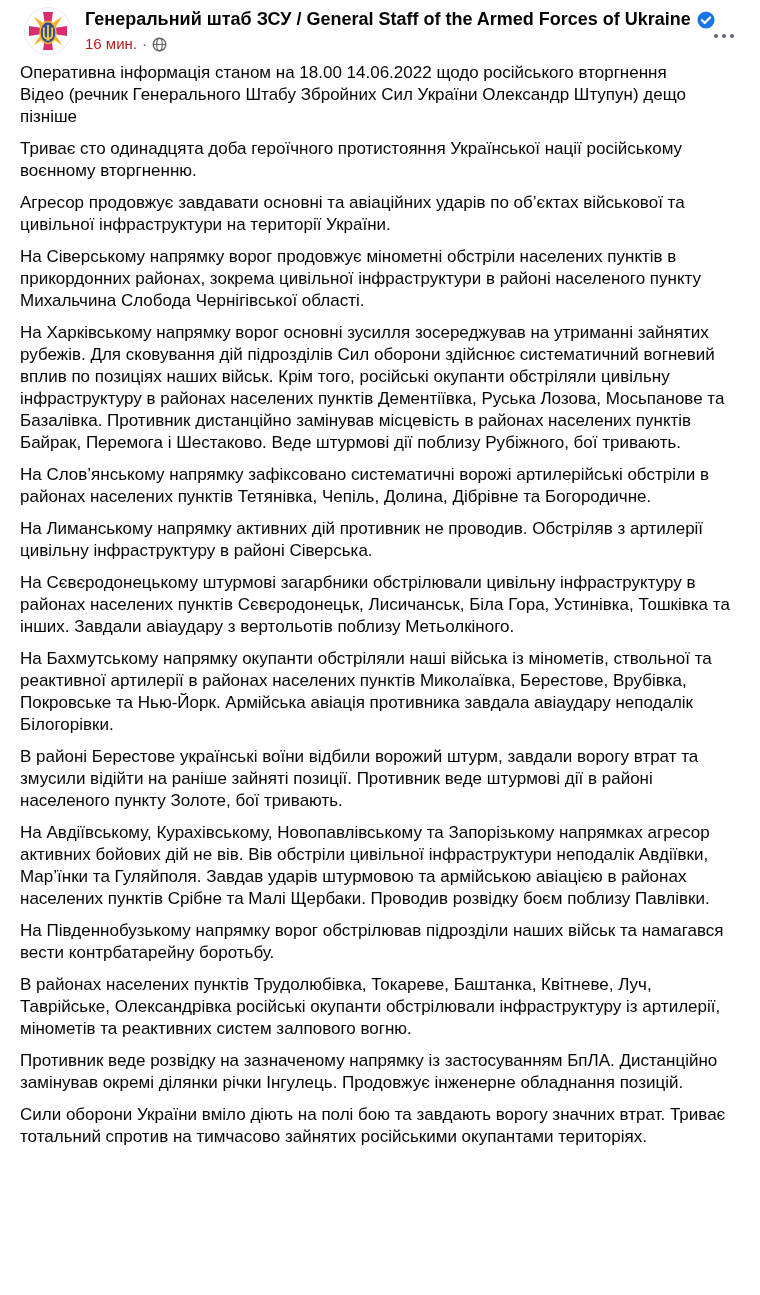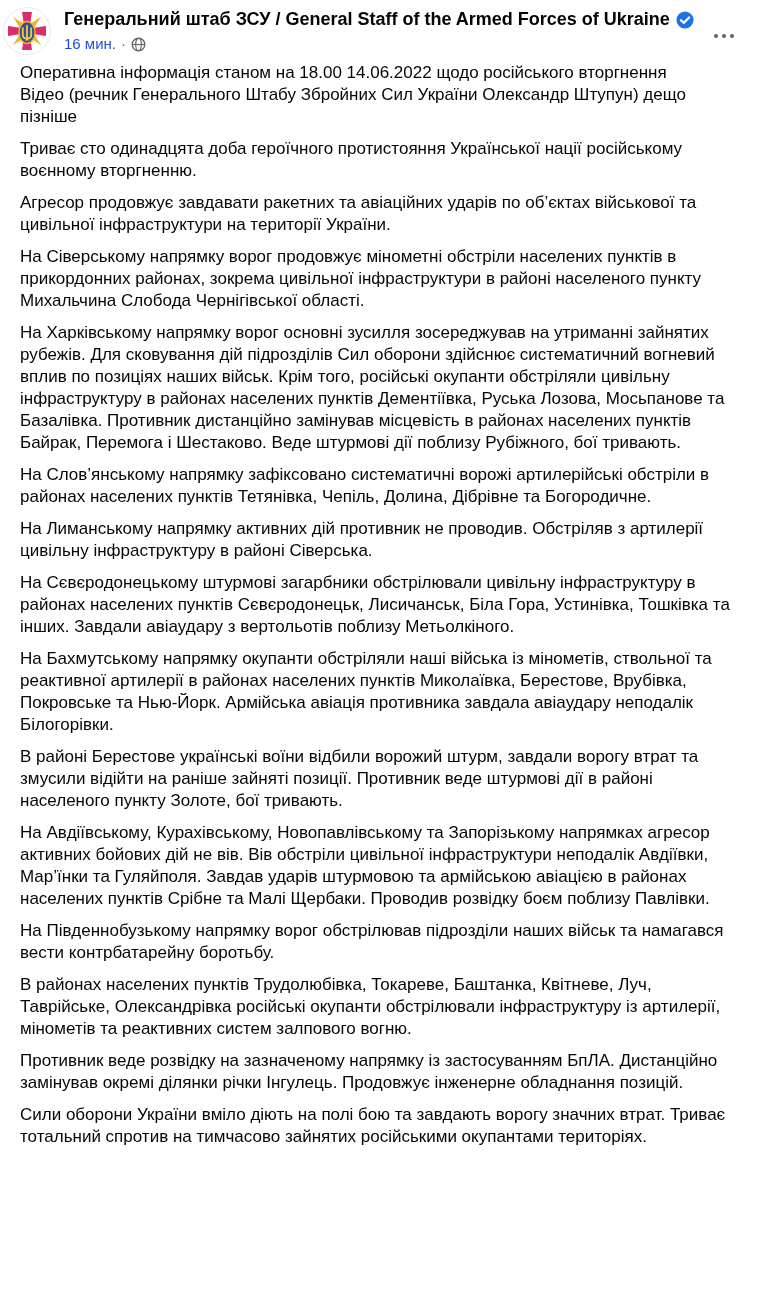--- a/index.html
+++ b/index.html
@@ -12,21 +12,21 @@
   .post {
     width: 760px;
     background: #ffffff;
     box-sizing: border-box;
   }
   
   .post-header {
     position: relative;
     display: flex;
     align-items: flex-start;
-    padding: 7px 16px 2px 3px;
+    padding: 7px 16px 2px 24px;
   }
   .avatar {
     flex: 0 0 auto;
     width: 48px;
     height: 48px;
     border-radius: 50%;
     overflow: hidden;
     display: block;
     cursor: pointer;
   }
@@ -53,21 +53,21 @@
     flex: 0 0 auto;
   }
   .meta-row {
     display: flex;
     align-items: center;
     margin-top: 5px;
     font-size: 15px;
     color: #65676B;
   }
   .timestamp {
-    color: #1d4ed8;
+    color: #b91c1c;
     text-decoration: none;
     cursor: pointer;
   }
   .meta-sep {
     margin: 0 5px;
   }
   .globe {
     display: inline-flex;
     margin-top: 1px;
   }
@@ -149,21 +149,21 @@
         <circle cx="20" cy="4" r="2.1" fill="#606770"></circle>
       </svg>
     </div>
 
   </div>
 
   <div class="post-body">
       <div class="post-paragraph">Оперативна інформація станом на 18.00 14.06.2022 щодо російського вторгнення
 Відео (речник Генерального Штабу Збройних Сил України Олександр Штупун) дещо пізніше</div>
       <div class="post-paragraph">Триває сто одинадцята доба героїчного протистояння Української нації російському воєнному вторгненню.</div>
-      <div class="post-paragraph">Агресор продовжує завдавати ракетних та авіаційних ударів по об’єктах військової та цивільної інфраструктури на території України.</div>
+      <div class="post-paragraph">Агресор продовжує завдавати основні та авіаційних ударів по об’єктах військової та цивільної інфраструктури на території України.</div>
       <div class="post-paragraph">На Сіверському напрямку ворог продовжує мінометні обстріли населених пунктів в прикордонних районах, зокрема цивільної інфраструктури в районі населеного пункту Михальчина Слобода Чернігівської області.</div>
       <div class="post-paragraph">На Харківському напрямку ворог основні зусилля зосереджував на утриманні зайнятих рубежів. Для сковування дій підрозділів Сил оборони здійснює систематичний вогневий вплив по позиціях наших військ. Крім того, російські окупанти обстріляли цивільну інфраструктуру в районах населених пунктів Дементіївка, Руська Лозова, Мосьпанове та Базалівка. Противник дистанційно замінував місцевість в районах населених пунктів Байрак, Перемога і Шестаково. Веде штурмові дії поблизу Рубіжного, бої тривають.</div>
       <div class="post-paragraph">На Слов’янському напрямку зафіксовано систематичні ворожі артилерійські обстріли в районах населених пунктів Тетянівка, Чепіль, Долина, Дібрівне та Богородичне.</div>
       <div class="post-paragraph">На Лиманському напрямку активних дій противник не проводив. Обстріляв з артилерії цивільну інфраструктуру в районі Сіверська.</div>
       <div class="post-paragraph">На Сєвєродонецькому штурмові загарбники обстрілювали цивільну інфраструктуру в районах населених пунктів Сєвєродонецьк, Лисичанськ, Біла Гора, Устинівка, Тошківка та інших. Завдали авіаудару з вертольотів поблизу Метьолкіного.</div>
       <div class="post-paragraph">На Бахмутському напрямку окупанти обстріляли наші війська із мінометів, ствольної та реактивної артилерії в районах населених пунктів Миколаївка, Берестове, Врубівка, Покровське та Нью-Йорк. Армійська авіація противника завдала авіаудару неподалік Білогорівки.</div>
       <div class="post-paragraph">В районі Берестове українські воїни відбили ворожий штурм, завдали ворогу втрат та змусили відійти на раніше зайняті позиції. Противник веде штурмові дії в районі населеного пункту Золоте, бої тривають.</div>
       <div class="post-paragraph">На Авдіївському, Курахівському, Новопавлівському та Запорізькому напрямках агресор активних бойових дій не вів. Вів обстріли цивільної інфраструктури неподалік Авдіївки, Мар’їнки та Гуляйполя. Завдав ударів штурмовою та армійською авіацією в районах населених пунктів Срібне та Малі Щербаки. Проводив розвідку боєм поблизу Павлівки.</div>
       <div class="post-paragraph">На Південнобузькому напрямку ворог обстрілював підрозділи наших військ та намагався вести контрбатарейну боротьбу.</div>
       <div class="post-paragraph">В районах населених пунктів Трудолюбівка, Токареве, Баштанка, Квітневе, Луч, Таврійське, Олександрівка російські окупанти обстрілювали інфраструктуру із артилерії, мінометів та реактивних систем залпового вогню.</div>

